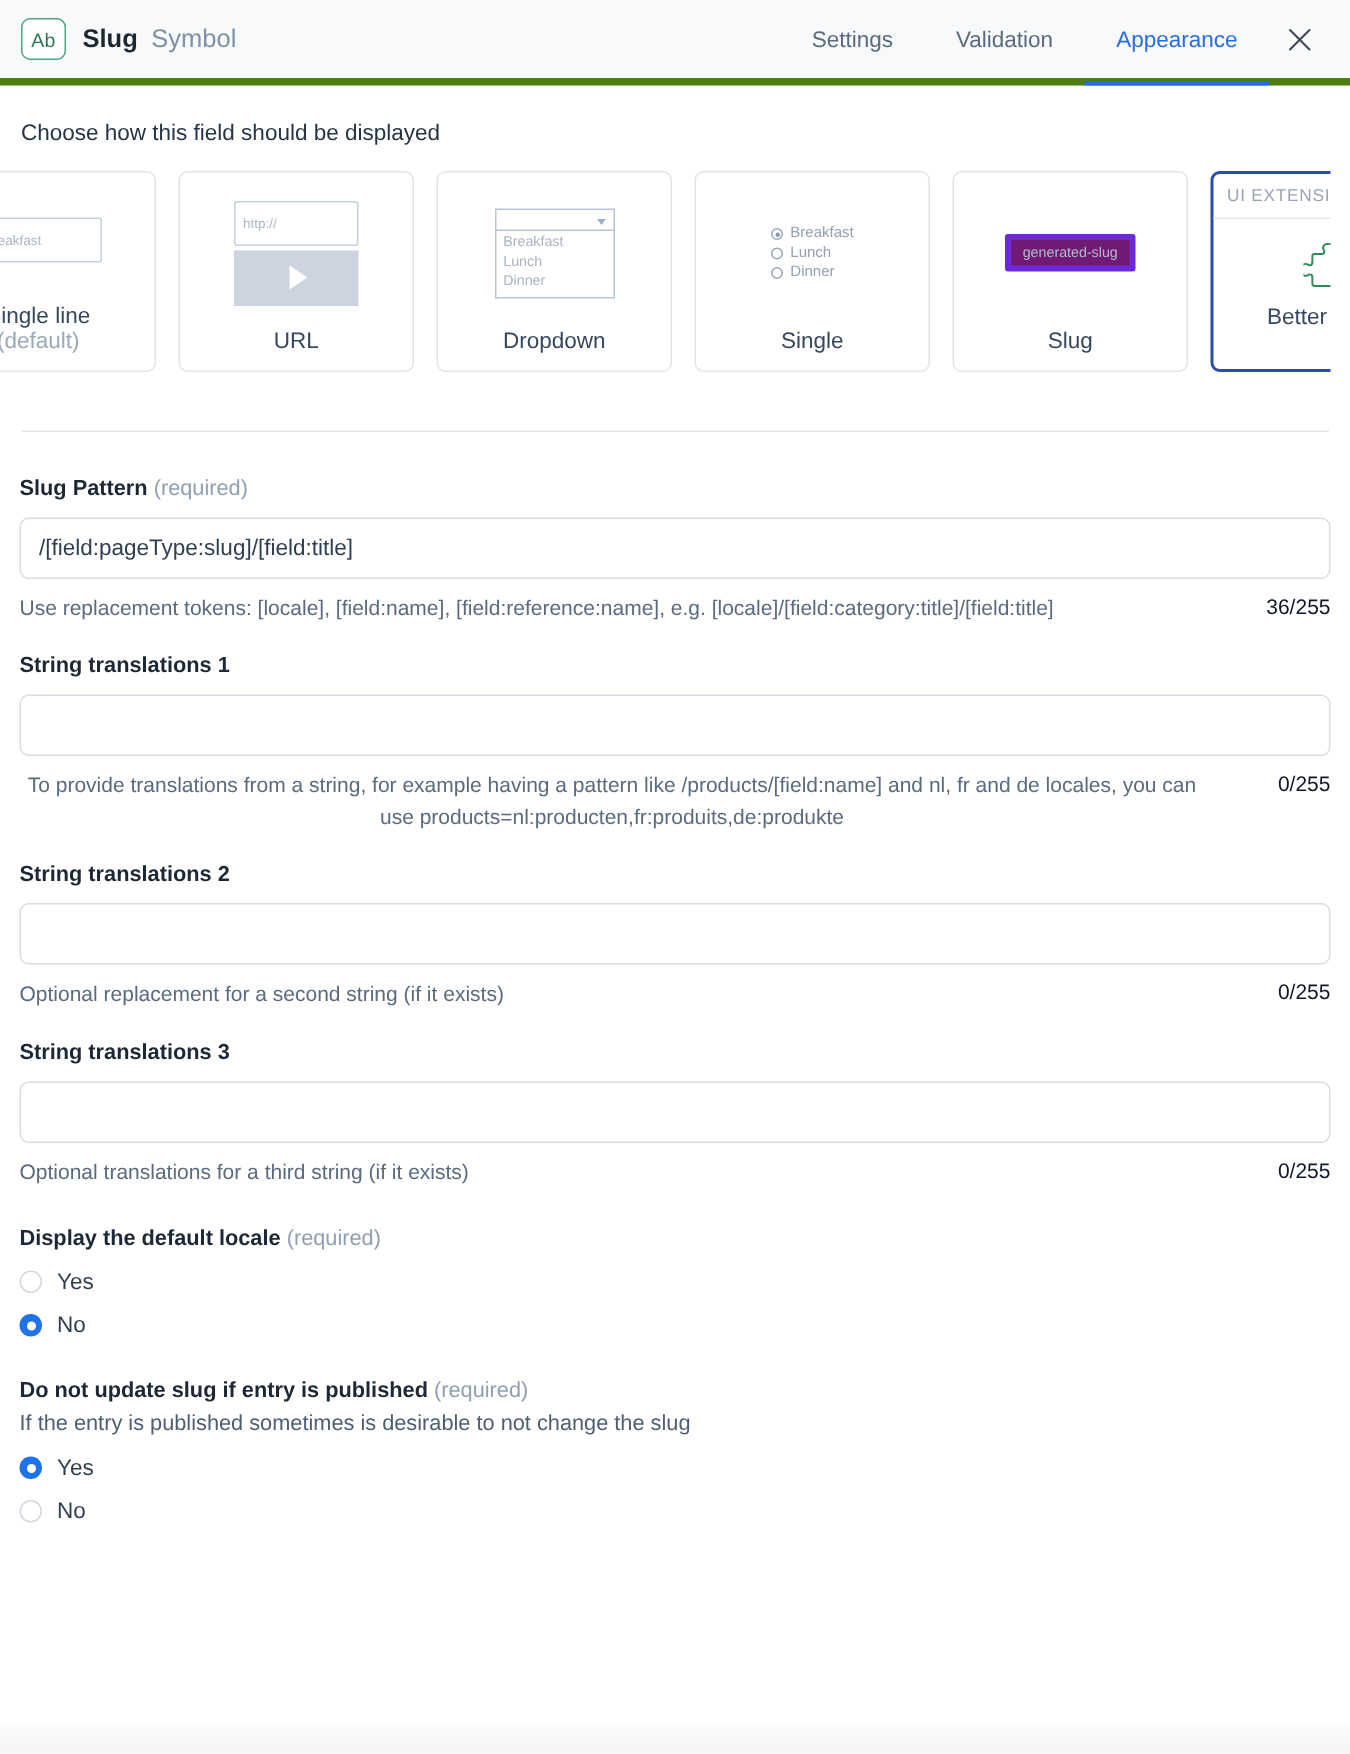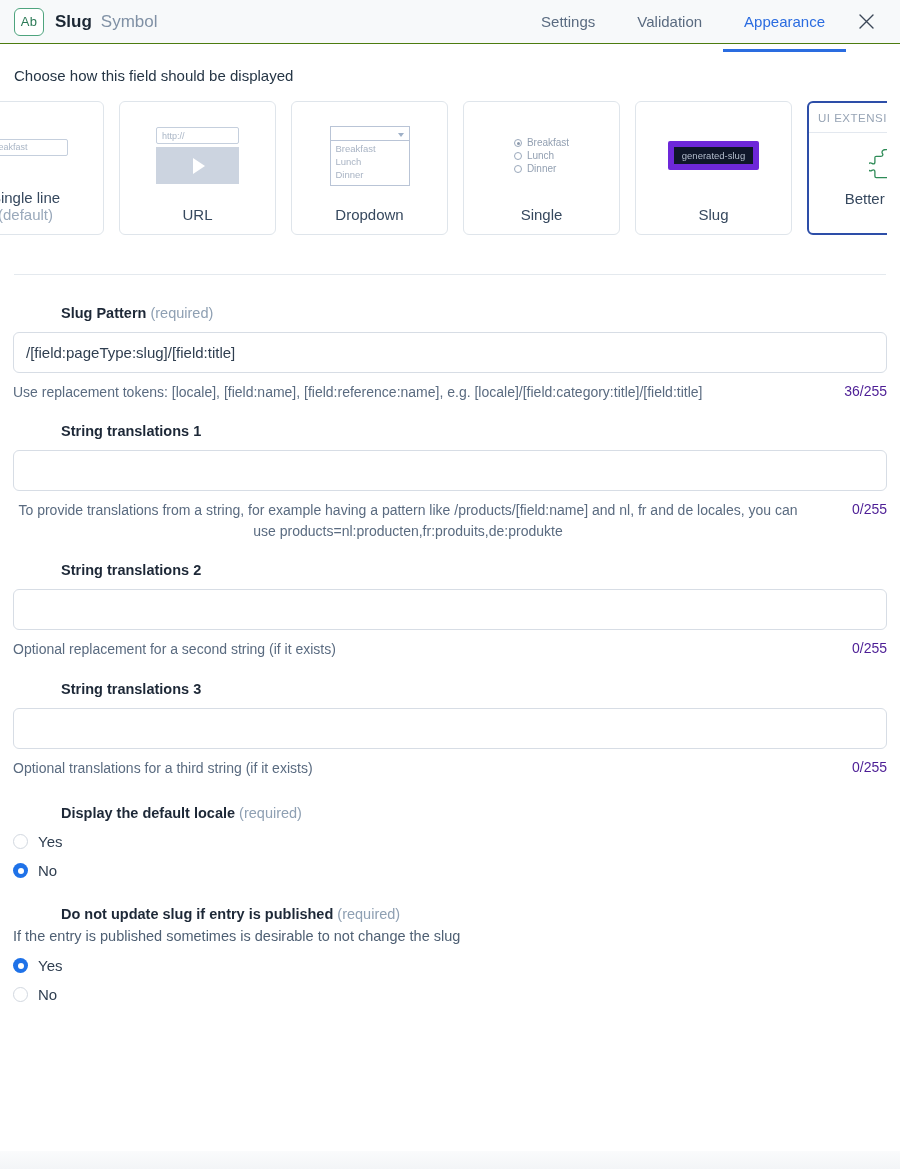--- a/index.html
+++ b/index.html
@@ -8,23 +8,23 @@
     width: 900px; height: 1169px;
     background: #ffffff;
     font-family: "Liberation Sans", sans-serif;
     color: #2a3039;
     overflow: hidden;
   }
 
   
   .header {
     position: relative;
-    height: 44px;
+    height: 57px;
     background: #f7f9fa;
-    border-bottom: 1px solid #4d7c0f;
+    border-bottom: 5px solid #4d7c0f;
     display: flex;
     align-items: center;
     justify-content: space-between;
     padding: 0 14px 0 14px;
   }
   .header-left { display: flex; align-items: center; gap: 11px; }
   .ab-badge {
     width: 30px; height: 28px;
     border: 1px solid #4ea47e;
     border-radius: 6px;
@@ -110,21 +110,21 @@
   .card .cap {
     font-size: 15px;
     color: #36485e;
     text-align: center;
     line-height: 1.15;
   }
   .card .cap .sub { color: #9aa9bb; display: block; }
 
   
   .mini-input {
-    width: 84px; height: 17px;
+    width: 84px; height: 30px;
     border: 1px solid #c5cfdd;
     border-radius: 2px;
     background: #fff;
     font-size: 9px;
     color: #aab6c6;
     display: flex; align-items: center;
     padding-left: 5px;
   }
   .mini-input.wide { width: 83px; }
   .video-box {
@@ -167,26 +167,26 @@
     width: 8px; height: 8px; border-radius: 50%;
     border: 1px solid #9aa8bb; background: #fff;
     display: inline-block; position: relative;
   }
   .rdot.on::after {
     content: ""; position: absolute; left: 1.7px; top: 1.7px;
     width: 3px; height: 3px; border-radius: 50%; background: #808f a3;
     background: #8a98ab;
   }
   .slug-chip {
-    border: 6px solid #6d28d9;
+    border: 4px solid #6d28d9;
     border-radius: 2px;
     font-size: 9.5px;
     color: #b2bccb;
     padding: 3px 8px;
-    background: #0f172a;
+    background: #701a75;
   }
 
   
   .card.ext {
     border: 2px solid #2d4ea8;
     justify-content: flex-start;
     padding-bottom: 0;
     overflow: visible;
   }
   .ext-head {
@@ -216,21 +216,20 @@
     margin: 37px 1px 30px 1px;
   }
 
   
   .field-group { margin-bottom: 21px; }
   .flabel {
     font-size: 14.5px;
     font-weight: bold;
     color: #1d2837;
     margin-bottom: 11px;
-    margin-left: 48px;
   }
   .flabel .req { font-weight: normal; color: #8fa0b3; }
   .finput {
     width: 874px;
     height: 41px;
     border: 1px solid #d7dde5;
     border-radius: 6px;
     background: #fff;
     font-size: 15px;
     color: #2f3e50;
@@ -247,21 +246,21 @@
   }
   .helper {
     font-size: 14px;
     color: #5a6b80;
     line-height: 1.46;
     max-width: 790px;
     text-align: center;
   }
   .counter {
     font-size: 14px;
-    color: #4c1d95;
+    color: #0f172a;
     white-space: nowrap;
     padding-top: 1px;
   }
 
   
   .rgroup { margin-top: 27px; }
   .rgroup .flabel { margin-bottom: 6px; }
   .rdesc { font-size: 14.5px; color: #4e5f73; margin-bottom: 13px; }
   .ropt {
     display: flex; align-items: center; gap: 10px;

